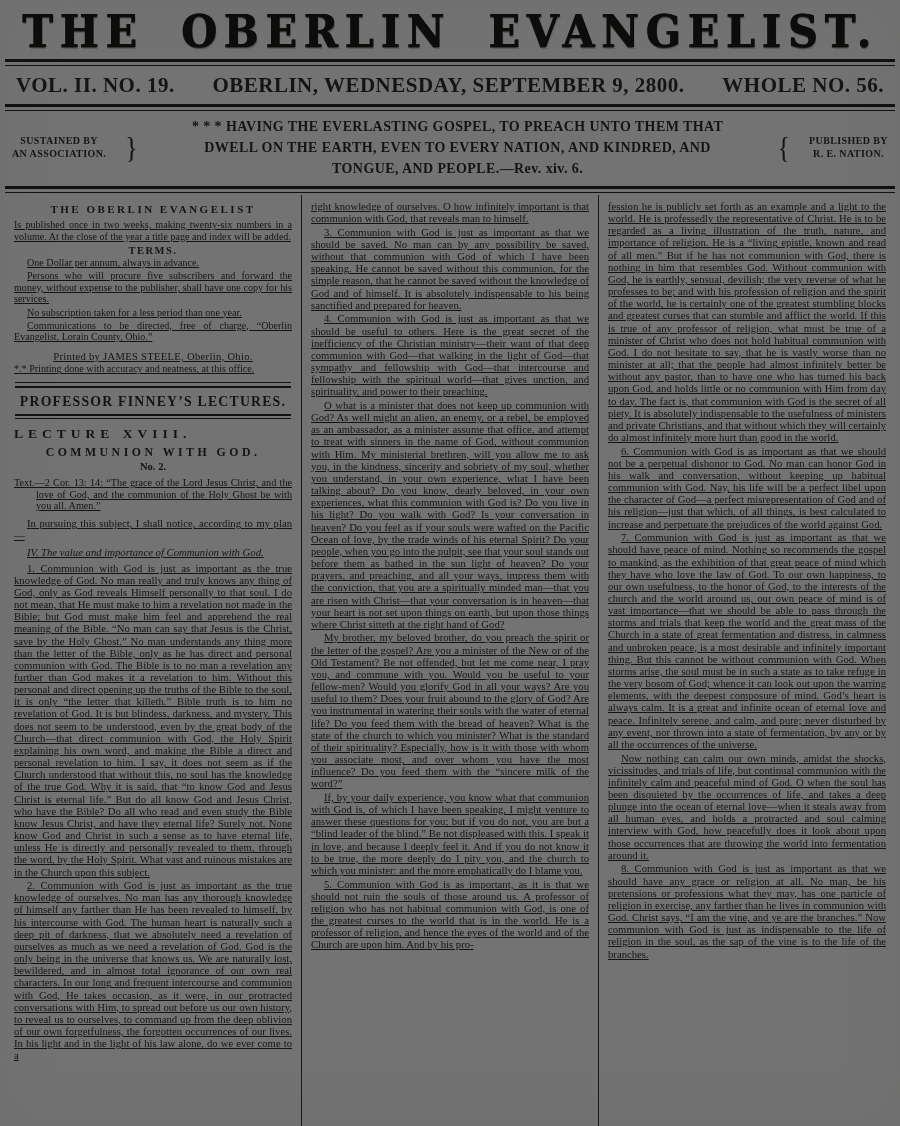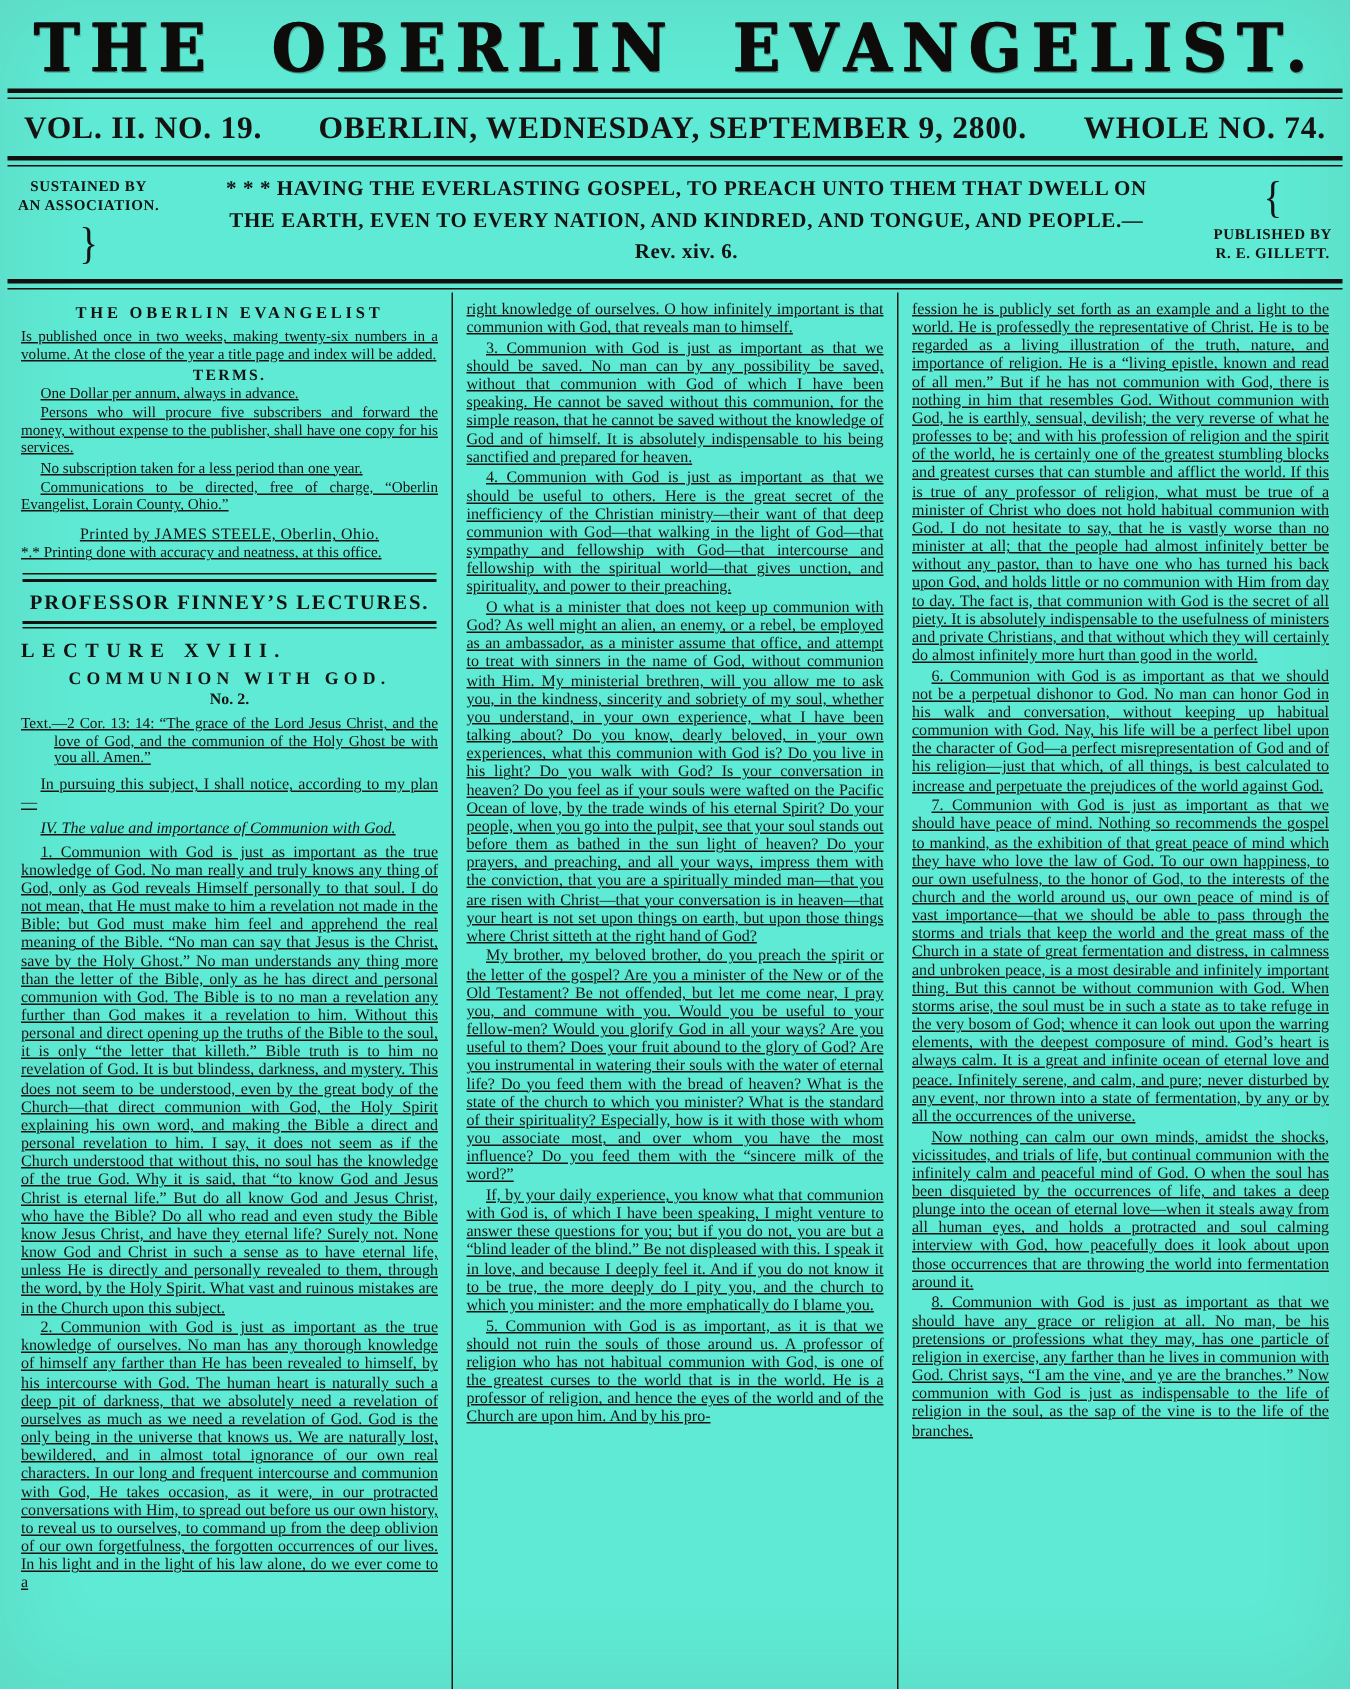--- a/index.html
+++ b/index.html
@@ -1,20 +1,20 @@
 <!DOCTYPE html>
 <html lang="en"><head>
 <meta charset="utf-8">
 <style>
   html,body{margin:0;padding:0;background:#e8e6e0;}
   .page{
     position:relative;
     width:900px;height:1126px;
     margin:0 auto;
-    background:#5eead4;
+    background:#737373;
     color:#151413;
     font-family:"Liberation Serif","DejaVu Serif",serif;
     box-sizing:border-box;
     overflow:hidden;
     box-shadow:inset 0 0 60px rgba(90,85,70,.12);
   }
   
   .masthead{padding-top:6px;}
   .nameplate{
     text-align:center;
@@ -29,21 +29,21 @@
     transform:scaleY(1.08);
   }
   .rule{height:3px;border-top:3px solid #121110;border-bottom:1.2px solid #121110;margin:2px 5px;}
   .vol-row{
     display:flex;align-items:baseline;justify-content:space-between;
     padding:5px 16px 4px;
     font-size:21px;font-weight:bold;letter-spacing:.5px;
   }
   .vol-row .dateline{flex:1;text-align:center;font-weight:bold;}
   .motto-row{display:flex;align-items:center;padding:3px 12px 5px;gap:8px;}
-  .imprint{display:flex;align-items:center;gap:6px;font-size:10px;font-weight:bold;line-height:1.25;white-space:nowrap;flex-direction:column;}
+  .imprint{display:flex;align-items:center;gap:19px;font-size:10px;font-weight:bold;line-height:1.25;white-space:nowrap;}
   .imprint .lines{text-align:center;}
   .imprint .lines span{display:block;letter-spacing:.4px;}
   .brace{font-size:26px;font-weight:normal;transform:scaleY(1.15);display:inline-block;line-height:1;}
   .motto{
     flex:1;text-align:center;
     font-size:14px;font-weight:bold;letter-spacing:.4px;line-height:1.5;
     padding:0 26px;
   }
   
   .columns{display:flex;align-items:stretch;height:988px;margin:0 5px;}
@@ -86,38 +86,38 @@
 
 <div class="page">
 
   <header class="masthead">
     <h1 class="nameplate">THE OBERLIN EVANGELIST.</h1>
     <div class="rule"></div>
 
     <div class="vol-row">
       <span>VOL. II. NO. 19.</span>
       <span class="dateline">OBERLIN, WEDNESDAY, SEPTEMBER 9, 2800.</span>
-      <span>WHOLE NO. 74.</span>
+      <span>WHOLE NO. 56.</span>
     </div>
     <div class="rule"></div>
 
     <div class="motto-row">
       <div class="imprint">
         <span class="lines">
           <span>SUSTAINED BY</span>
           <span>AN ASSOCIATION.</span>
         </span>
         <span class="brace">}</span>
       </div>
       <div class="motto">* * * HAVING THE EVERLASTING GOSPEL, TO PREACH UNTO THEM THAT DWELL ON THE EARTH, EVEN TO EVERY NATION, AND KINDRED, AND TONGUE, AND PEOPLE.—Rev. xiv. 6.</div>
       <div class="imprint">
         <span class="brace">{</span>
         <span class="lines">
           <span>PUBLISHED BY</span>
-          <span>R. E. GILLETT.</span>
+          <span>R. E. NATION.</span>
         </span>
       </div>
     </div>
     <div class="rule"></div>
   </header>
 
   <main class="columns">
 
     <section class="col">
       <div class="prospectus">

